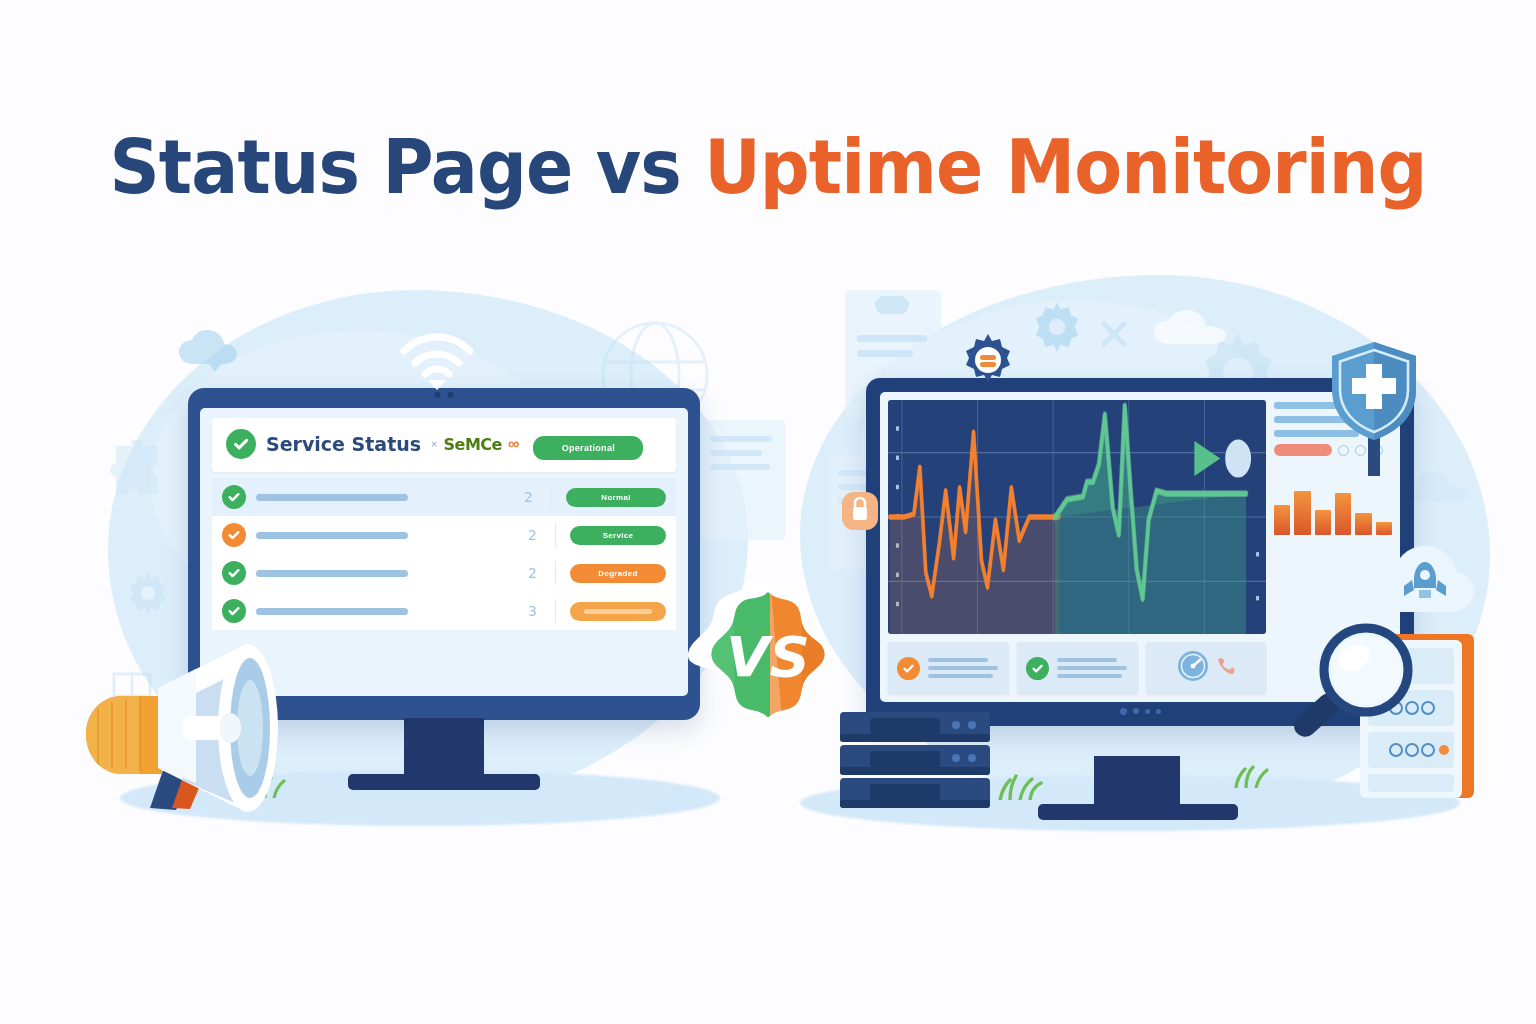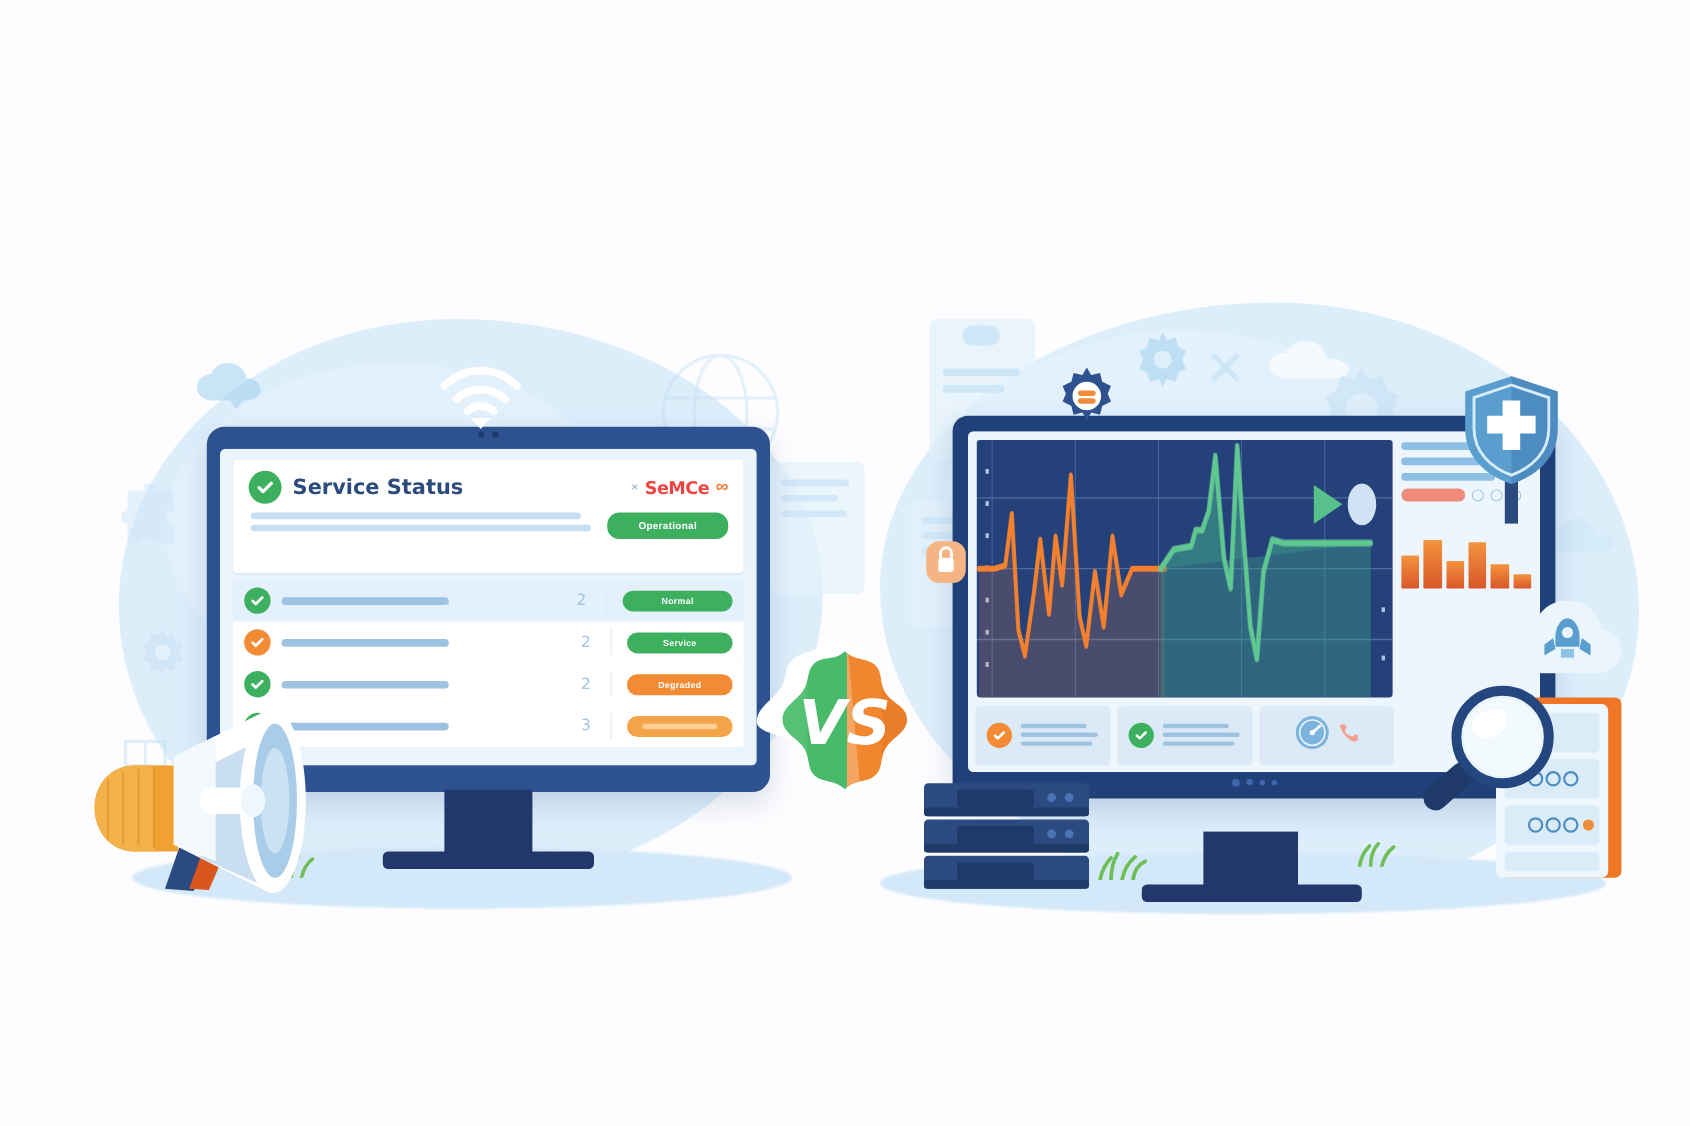--- a/index.html
+++ b/index.html
@@ -50,33 +50,33 @@
   .mon-inner{ background:#eaf4fc; border-radius:5px; overflow:hidden; position:relative; }
   .cam{ position:absolute; top:4px; left:50%; transform:translateX(-50%);
         display:flex; gap:7px; }
   .cam i{ width:6px; height:6px; border-radius:50%; background:#1e3c70; display:block; }
   .mon-neck{ position:absolute; background:#22376b; }
   .mon-base{ position:absolute; background:#22376b; border-radius:5px; }
 
   
   .sp{ background:#e9f4fd; height:100%; padding:10px 12px; }
   .sp-head{
-    background:#ffffff; border-radius:4px; padding:10px 14px 31px 14px;
-    display:flex; flex-direction:column; gap:0; box-shadow:0 1px 2px rgba(0,0,0,.05);
+    background:#ffffff; border-radius:4px; padding:10px 14px 12px 14px;
+    display:flex; flex-direction:row; gap:0; box-shadow:0 1px 2px rgba(0,0,0,.05);
   }
   .sp-head-top{ display:flex; align-items:center; gap:10px; }
   .chk{ border-radius:50%; display:flex; align-items:center; justify-content:center;
         flex:0 0 auto; }
   .chk.green{ background:#3cb05f; }
   .chk.orange{ background:#f28b33; }
   .chk svg{ display:block; }
   .sp-title{ color:#2c4a7c; font-size:19px; font-weight:700; font-family:"DejaVu Sans",sans-serif; }
   .sp-brand{ margin-left:auto; display:flex; align-items:center; gap:6px; }
   .sp-brand-x{ color:#8fa8c8; font-size:11px; }
-  .sp-brand-txt{ color:#ef4444; font-size:16px; font-weight:700; letter-spacing:-.5px;
+  .sp-brand-txt{ color:#4d7c0f; font-size:16px; font-weight:700; letter-spacing:-.5px;
                  font-family:"DejaVu Sans",sans-serif; }
   .sp-brand-dot{ color:#ef7a2f; font-size:16px; font-weight:700; }
   .sp-head-body{ display:flex; align-items:flex-start; gap:12px; margin-top:8px; }
   .sp-head-lines{ flex:1; display:flex; flex-direction:column; gap:5px; padding-left:2px; }
   .sp-head-lines i{ display:block; height:6px; background:#c7dff4; border-radius:3px; }
   .pill{ border-radius:11px; display:flex; align-items:center; justify-content:center;
          color:#fff; font-size:8px; font-weight:700; letter-spacing:.3px; }
   .pill.green{ background:#3cb05f; }
   .pill.orange{ background:#f28b33; }
   .pill.blank{ background:#f5a549; }
@@ -135,20 +135,25 @@
 
   .servercard{ position:absolute; z-index:20; }
   .ground{ position:absolute; background:#d3e8f8; border-radius:50%; z-index:8;
            filter:blur(1px); }
 </style>
 </head>
 <body>
 
 <div class="stage">
 
+  <div class="title-wrap">
+    <div class="title">
+      <span class="t-dark">Status Page vs </span><span class="t-orange">Uptime Monitoring</span>
+    </div>
+  </div>
 
   <div class="blob blob-l"></div>
   <div class="blob blob-r"></div>
   <div class="blob-soft" style="left:150px;top:330px;width:420px;height:300px;opacity:.5;background:#e8f4fd"></div>
   <div class="blob-soft" style="left:860px;top:300px;width:430px;height:300px;opacity:.5;background:#e8f4fd"></div>
 
   <div class="ground" style="left:120px;top:770px;width:600px;height:56px;"></div>
   <div class="ground" style="left:800px;top:775px;width:660px;height:56px;"></div>
 
   <div class="deco" style="left:175px;top:330px">

